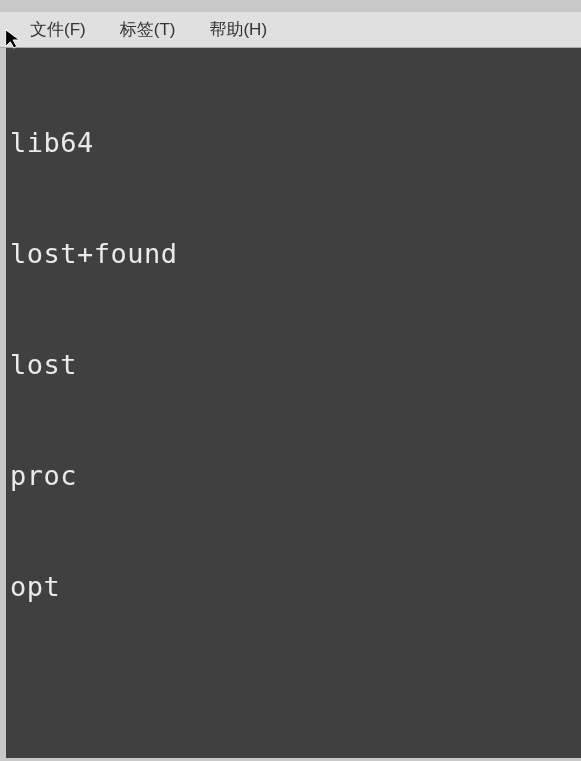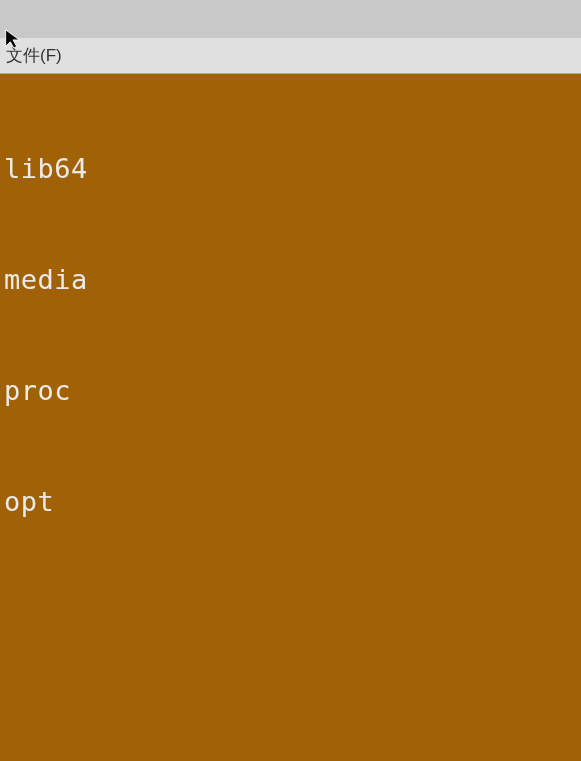--- a/index.html
+++ b/index.html
@@ -17,71 +17,75 @@
     }
     .titlebar {
       height: 12px;
       background: #c8c8c8;
     }
     .menubar {
       background: #e0e0e0;
       height: 36px;
       display: flex;
       align-items: center;
+      padding-left: 24px;
       gap: 22px;
       font-size: 17px;
       color: #333;
       border-bottom: 1px solid #aaa;
-      margin-top: 26px;
     }
     .menubar .menu-item {
       cursor: default;
       padding: 4px 6px;
     }
     .cursor-icon {
       position: absolute;
       top: 28px;
       left: 2px;
       width: 22px;
       height: 22px;
       z-index: 10;
       pointer-events: none;
     }
     .terminal {
-      background: #a16207;
+      background: #404040;
       color: #eaeaea;
       font-family: "DejaVu Sans Mono", "Menlo", "Consolas", monospace;
       font-size: 27px;
       line-height: 37px;
       padding: 2px 4px 0 4px;
       height: 710px;
       overflow: hidden;
       white-space: pre;
       letter-spacing: 0.5px;
+      margin-left: 6px;
     }
     .terminal .line {
       white-space: pre;
     }
   </style>
 </head>
 <body>
 
 <div class="titlebar"></div>
 
 <svg class="cursor-icon" viewBox="0 0 24 24">
   <path d="M4 2 L4 20 L9 15 L13 22 L16 20 L12 13 L19 13 Z" fill="#000" stroke="#fff" stroke-width="1"></path>
 </svg>
 
 <div class="menubar">
   <span class="menu-item">文件(F)</span>
+  <span class="menu-item">标签(T)</span>
+  <span class="menu-item">帮助(H)</span>
 </div>
 
 <div class="terminal">
   <div class="line">lib64</div>
-  <div class="line">media</div>
+  <div class="line">lost+found</div>
+  <div class="line">lost</div>
   <div class="line">proc</div>
   <div class="line">opt</div>
   
   
   
   
   
   
   
   

